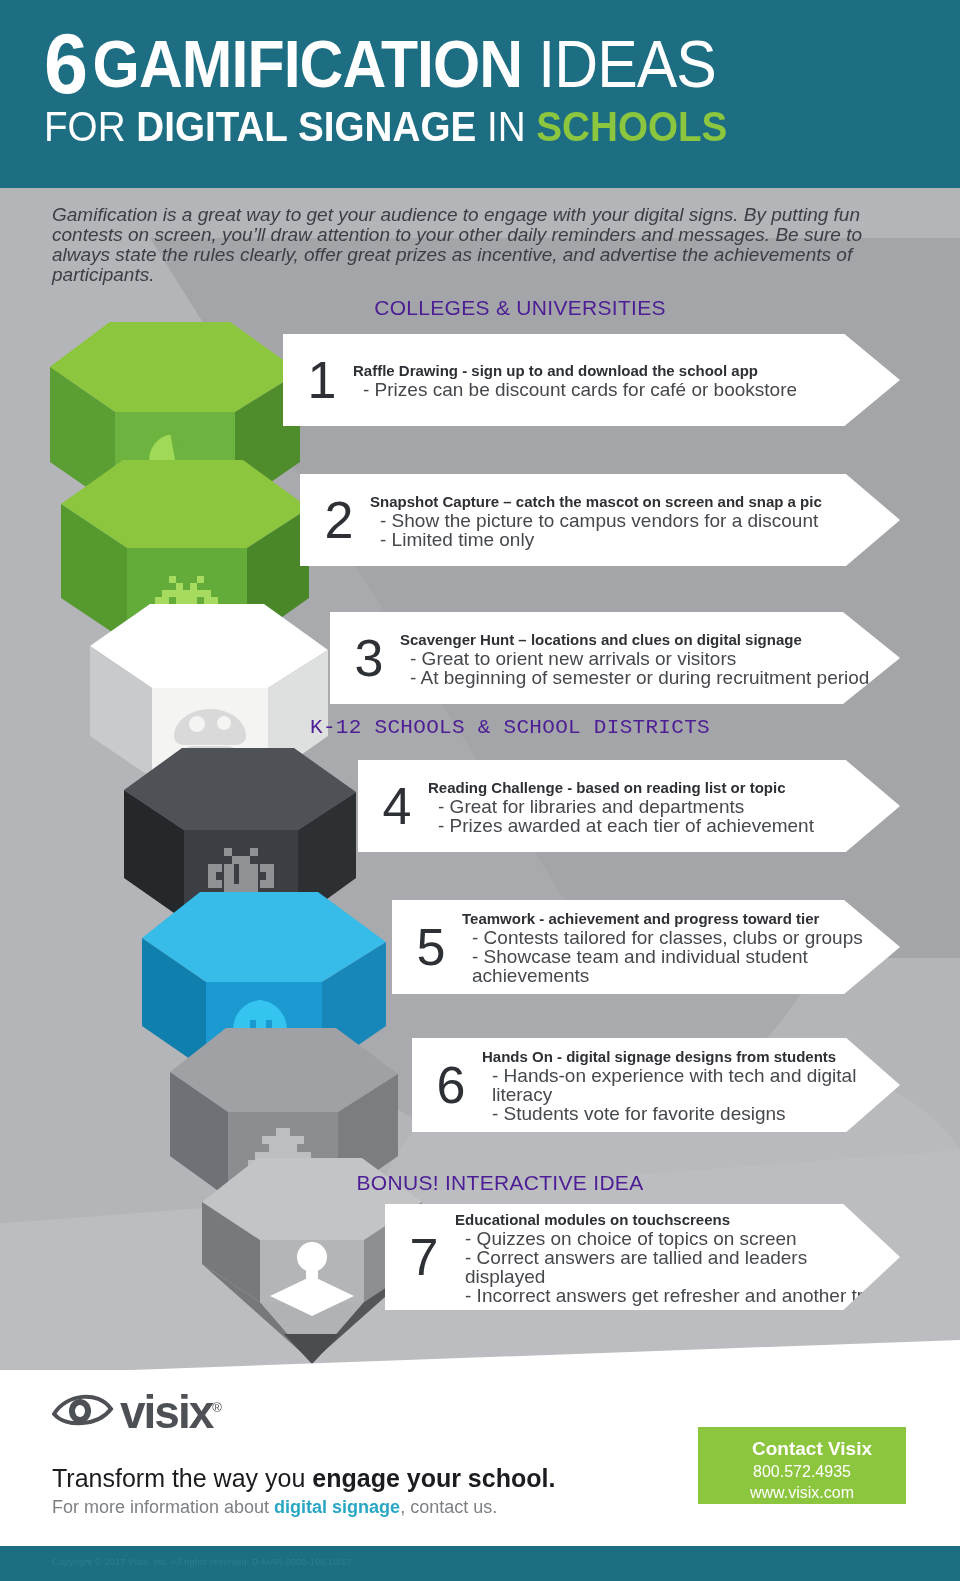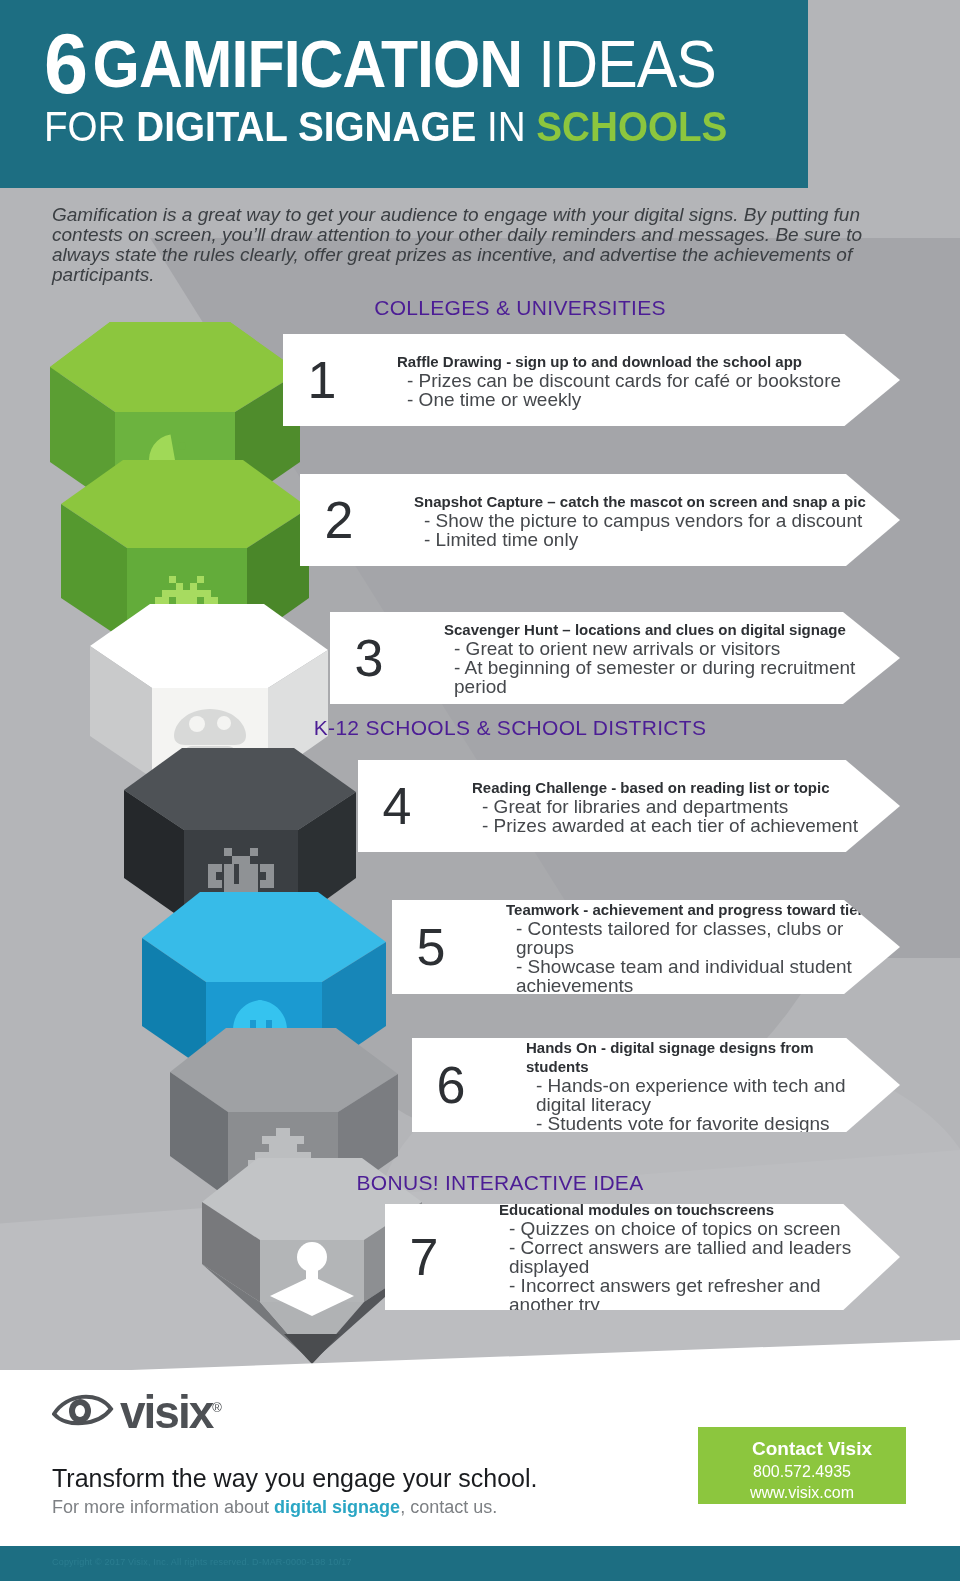--- a/index.html
+++ b/index.html
@@ -7,21 +7,21 @@
     width:960px;height:1581px;
     font-family:"Liberation Sans", sans-serif;
     background:#b4b5b8;
     overflow:hidden;
     position:relative;
   }
   .page{position:relative;width:960px;height:1581px;overflow:hidden;}
 
   
   .header{
-    position:absolute;left:0;top:0;width:808px;height:188px;
+    position:absolute;left:0;top:0;width:960px;height:188px;
     background:#1d6e82;
     z-index:40;
   }
   .header-inner{position:absolute;left:44px;top:26px;width:880px;}
   .title-line1{
     color:#ffffff;
     font-size:66px;
     font-weight:bold;
     letter-spacing:-1px;
     line-height:74px;
@@ -66,36 +66,36 @@
     color:#3b3f43;z-index:20;
   }
 
   
   .sect{
     position:absolute;z-index:25;
     color:#4c1d95;font-size:21px;font-weight:normal;letter-spacing:.3px;
     text-align:center;width:560px;
   }
   #sect-college{left:240px;top:296px;}
-  #sect-k12{left:230px;top:716px;}
+  #sect-k12{left:230px;top:716px;font-family:Liberation Mono, monospace;}
   #sect-bonus{left:220px;top:1171px;}
 
   
   .bar{
     position:absolute;z-index:22;
     background:#ffffff;
     filter:drop-shadow(5px 6px 5px rgba(60,62,66,.35));
   }
   .bar-inner{position:relative;width:100%;height:100%;display:flex;align-items:center;}
   .num{
     font-size:52px;color:#2d3034;font-weight:300;line-height:1;
     margin-left:22px;margin-right:14px;min-width:34px;text-align:center;
     font-family:"Liberation Sans", sans-serif;
   }
-  .txtblock{padding-right:24px;margin-left:44px;}
+  .txtblock{padding-right:24px;}
   .bar-title{font-size:15px;font-weight:bold;color:#2d3034;line-height:19px;}
   .bar-li{font-size:19px;color:#45484c;line-height:19px;padding-left:10px;}
 
   
   #bar1{left:283px;top:334px;width:617px;height:92px;clip-path:polygon(0 0,91% 0,100% 50%,91% 100%,0 100%);}
   #bar2{left:300px;top:474px;width:600px;height:92px;clip-path:polygon(0 0,91% 0,100% 50%,91% 100%,0 100%);}
   #bar3{left:330px;top:612px;width:570px;height:92px;clip-path:polygon(0 0,90% 0,100% 50%,90% 100%,0 100%);}
   #bar4{left:358px;top:760px;width:542px;height:92px;clip-path:polygon(0 0,90% 0,100% 50%,90% 100%,0 100%);}
   #bar5{left:392px;top:900px;width:508px;height:94px;clip-path:polygon(0 0,89% 0,100% 50%,89% 100%,0 100%);}
   #bar6{left:412px;top:1038px;width:488px;height:94px;clip-path:polygon(0 0,89% 0,100% 50%,89% 100%,0 100%);}
@@ -117,21 +117,21 @@
     clip-path:polygon(0% 58%,100% 0%,100% 100%,0% 100%);
   }
   .logo{position:absolute;left:52px;top:1388px;z-index:50;display:flex;align-items:center;text-align:center;}
   .logo-eye{width:62px;height:40px;margin-right:6px;}
   .logo-word{font-size:46px;font-weight:bold;color:#4d5054;letter-spacing:-2px;line-height:40px;}
   .logo-reg{font-size:13px;vertical-align:super;font-weight:normal;}
   .tagline{
     position:absolute;left:52px;top:1462px;z-index:50;
     font-size:25px;color:#1a1c1f;line-height:32px;
   }
-  .tagline b{font-weight:normal;}
+  .tagline b{font-weight:bold;}
   .subline{
     position:absolute;left:52px;top:1495px;z-index:50;
     font-size:18px;color:#7d8084;line-height:24px;
   }
   .link{color:#2aa6c4;font-weight:bold;}
   .contact-box{
     position:absolute;left:698px;top:1427px;width:208px;height:68px;
     background:#8cc63e;z-index:50;text-align:center;color:#fff;padding-top:9px;
   }
   .contact-title{font-size:19px;font-weight:bold;line-height:25px;margin-left:20px;}
@@ -310,21 +310,20 @@
       </svg>
     </div>
   </div>
 
   <div class="bar" id="bar1">
     <div class="bar-inner">
       <div class="num">1</div>
       <div class="txtblock">
         <div class="bar-title">Raffle Drawing - sign up to and download the school app</div>
         <div class="bar-li">- Prizes can be discount cards for café or bookstore</div>
-        <div class="bar-li">- One time or weekly</div>
       </div>
     </div>
   </div>
 
   <div class="bar" id="bar2">
     <div class="bar-inner">
       <div class="num">2</div>
       <div class="txtblock">
         <div class="bar-title">Snapshot Capture – catch the mascot on screen and snap a pic</div>
         <div class="bar-li">- Show the picture to campus vendors for a discount</div>

